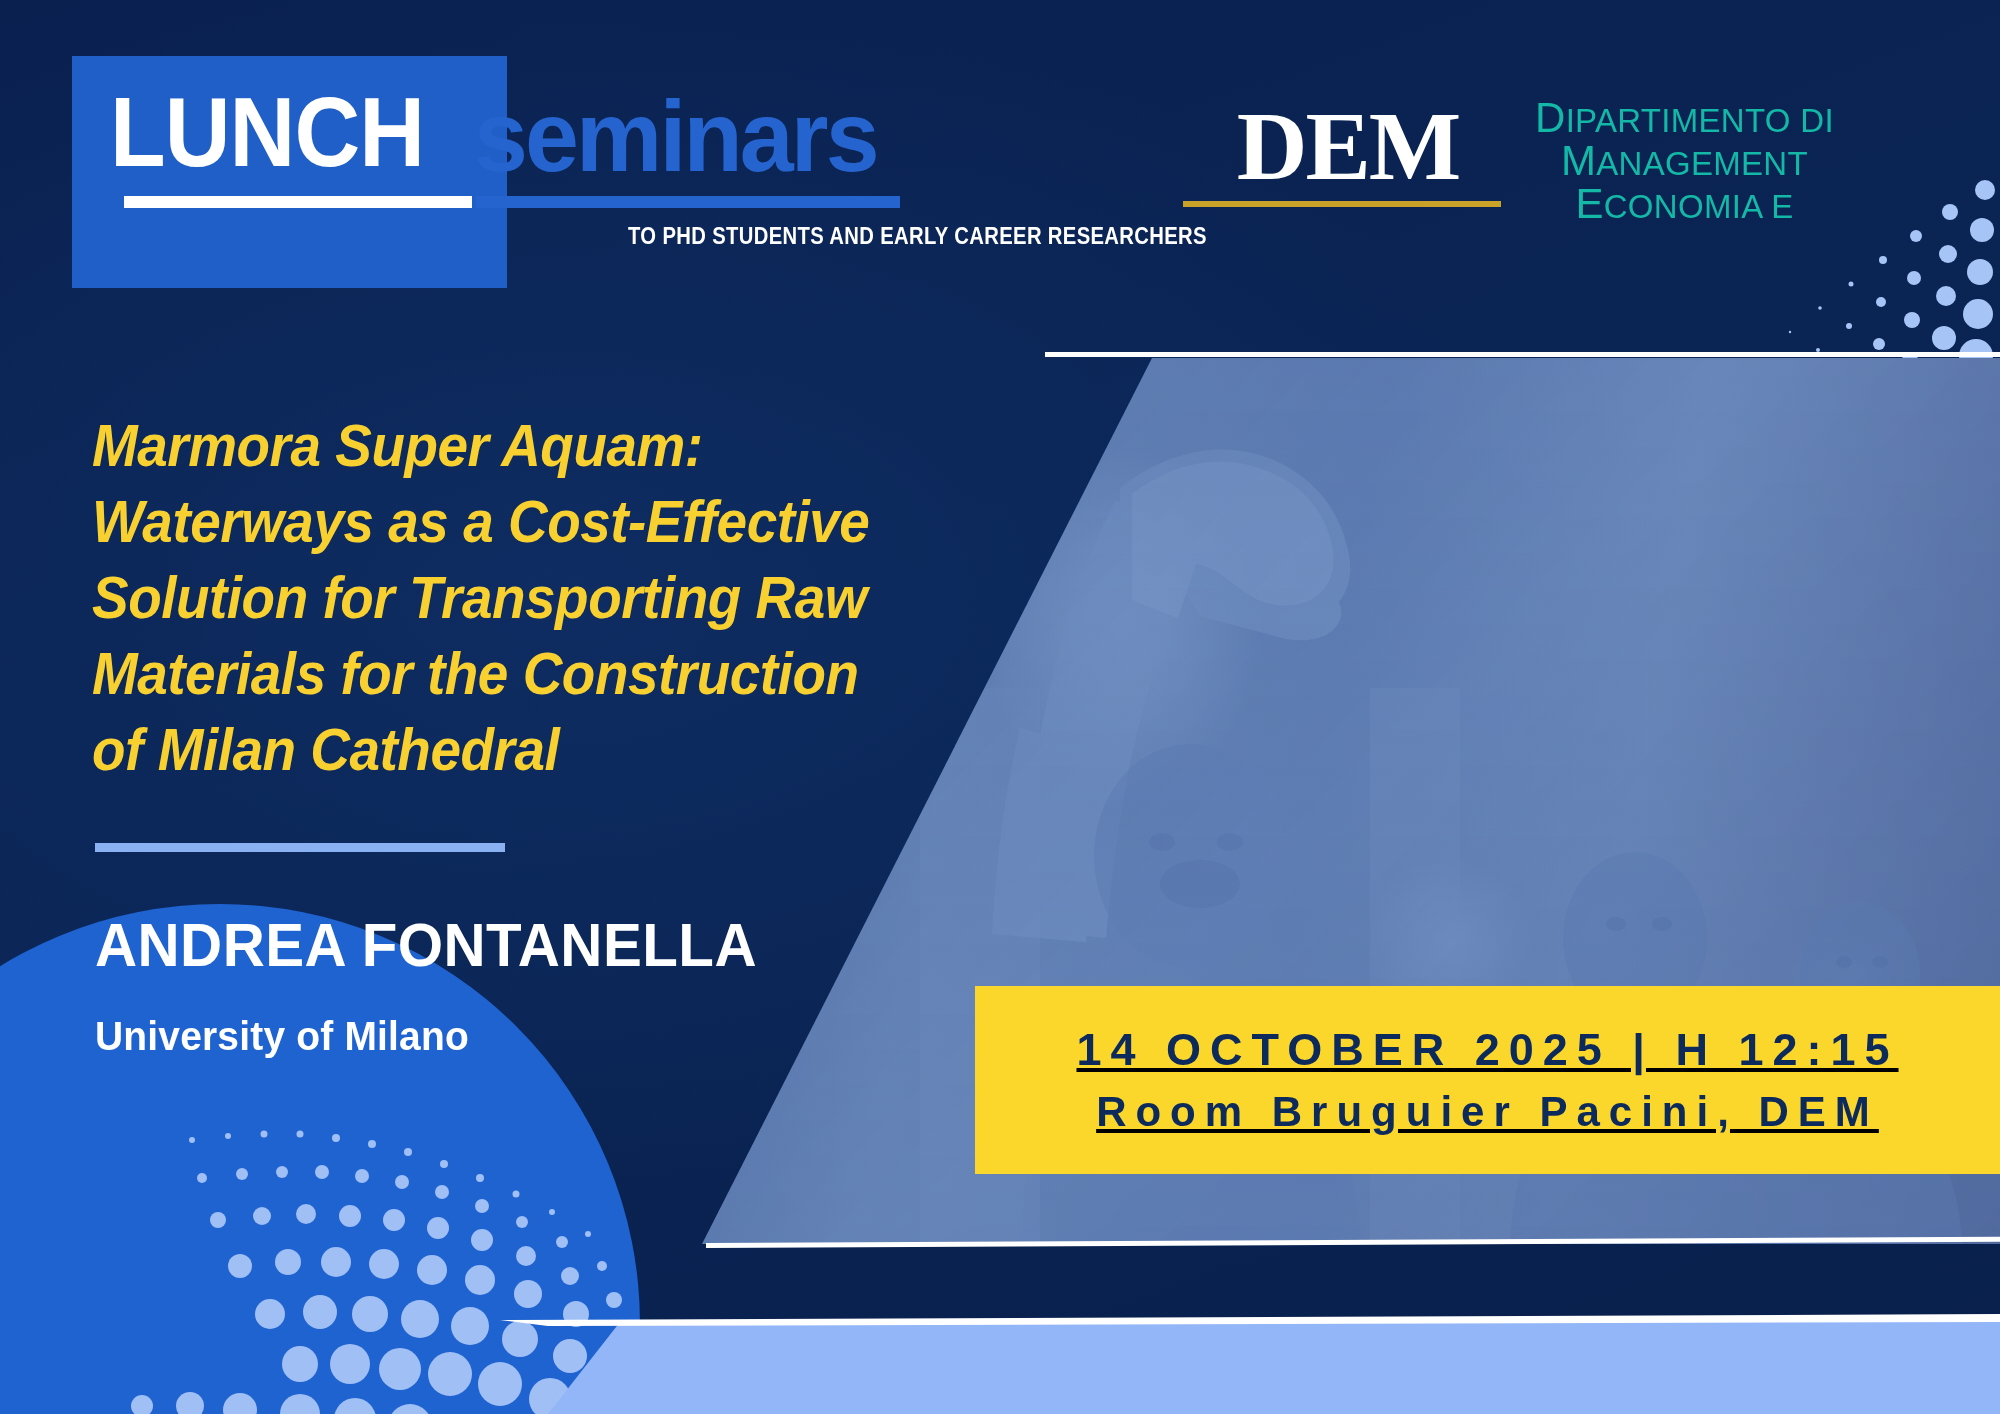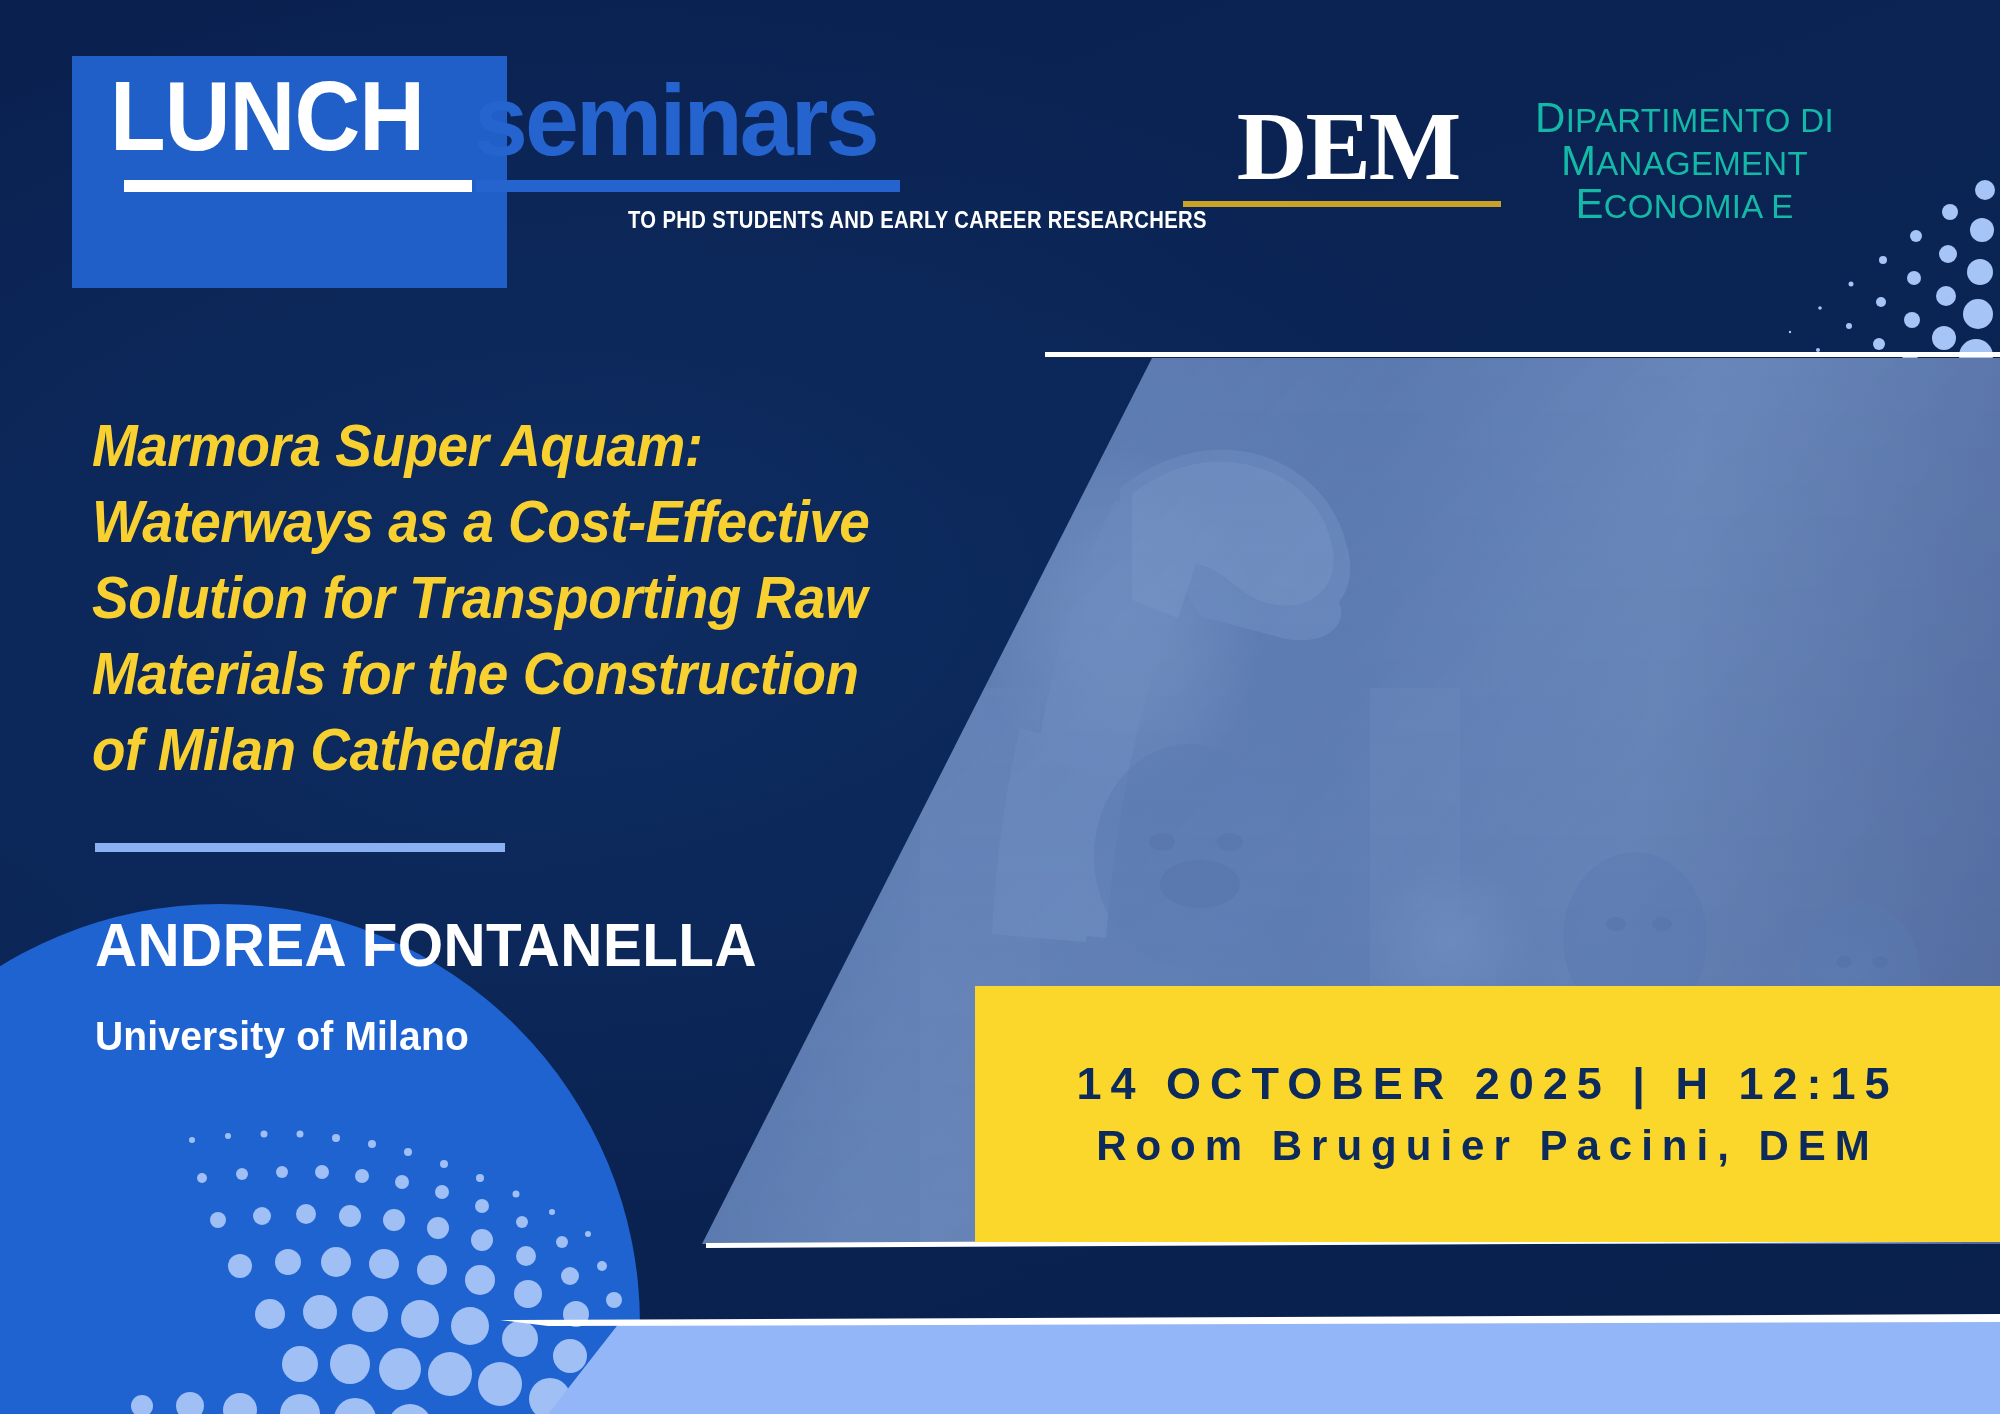--- a/index.html
+++ b/index.html
@@ -58,21 +58,21 @@
     position: absolute;
     left: 0;
     top: 0;
     width: 435px;
     height: 232px;
     background: #1f5fc7;
   }
   .logo-lockup {
     position: absolute;
     left: 30px;
-    top: 6px;
+    top: 22px;
     width: 980px;
     text-align: center;
   }
   .logo-words {
     position: relative;
     height: 132px;
     white-space: nowrap;
   }
   .logo-lunch {
     position: absolute;
@@ -293,27 +293,28 @@
     transform-origin: left top;
     white-space: nowrap;
   }
 
   
   .date-banner {
     position: absolute;
     left: 975px;
     top: 986px;
     width: 1025px;
-    height: 256px;
+    height: 188px;
     background: #fcd72b;
     display: flex;
     flex-direction: column;
     align-items: center;
     justify-content: center;
     gap: 14px;
+    text-decoration: underline;
   }
   .date-line1 {
     color: #0c2a5c;
     font-size: 45px;
     line-height: 50px;
     font-weight: 700;
     letter-spacing: 9px;
     white-space: nowrap;
   }
   .date-line2 {

